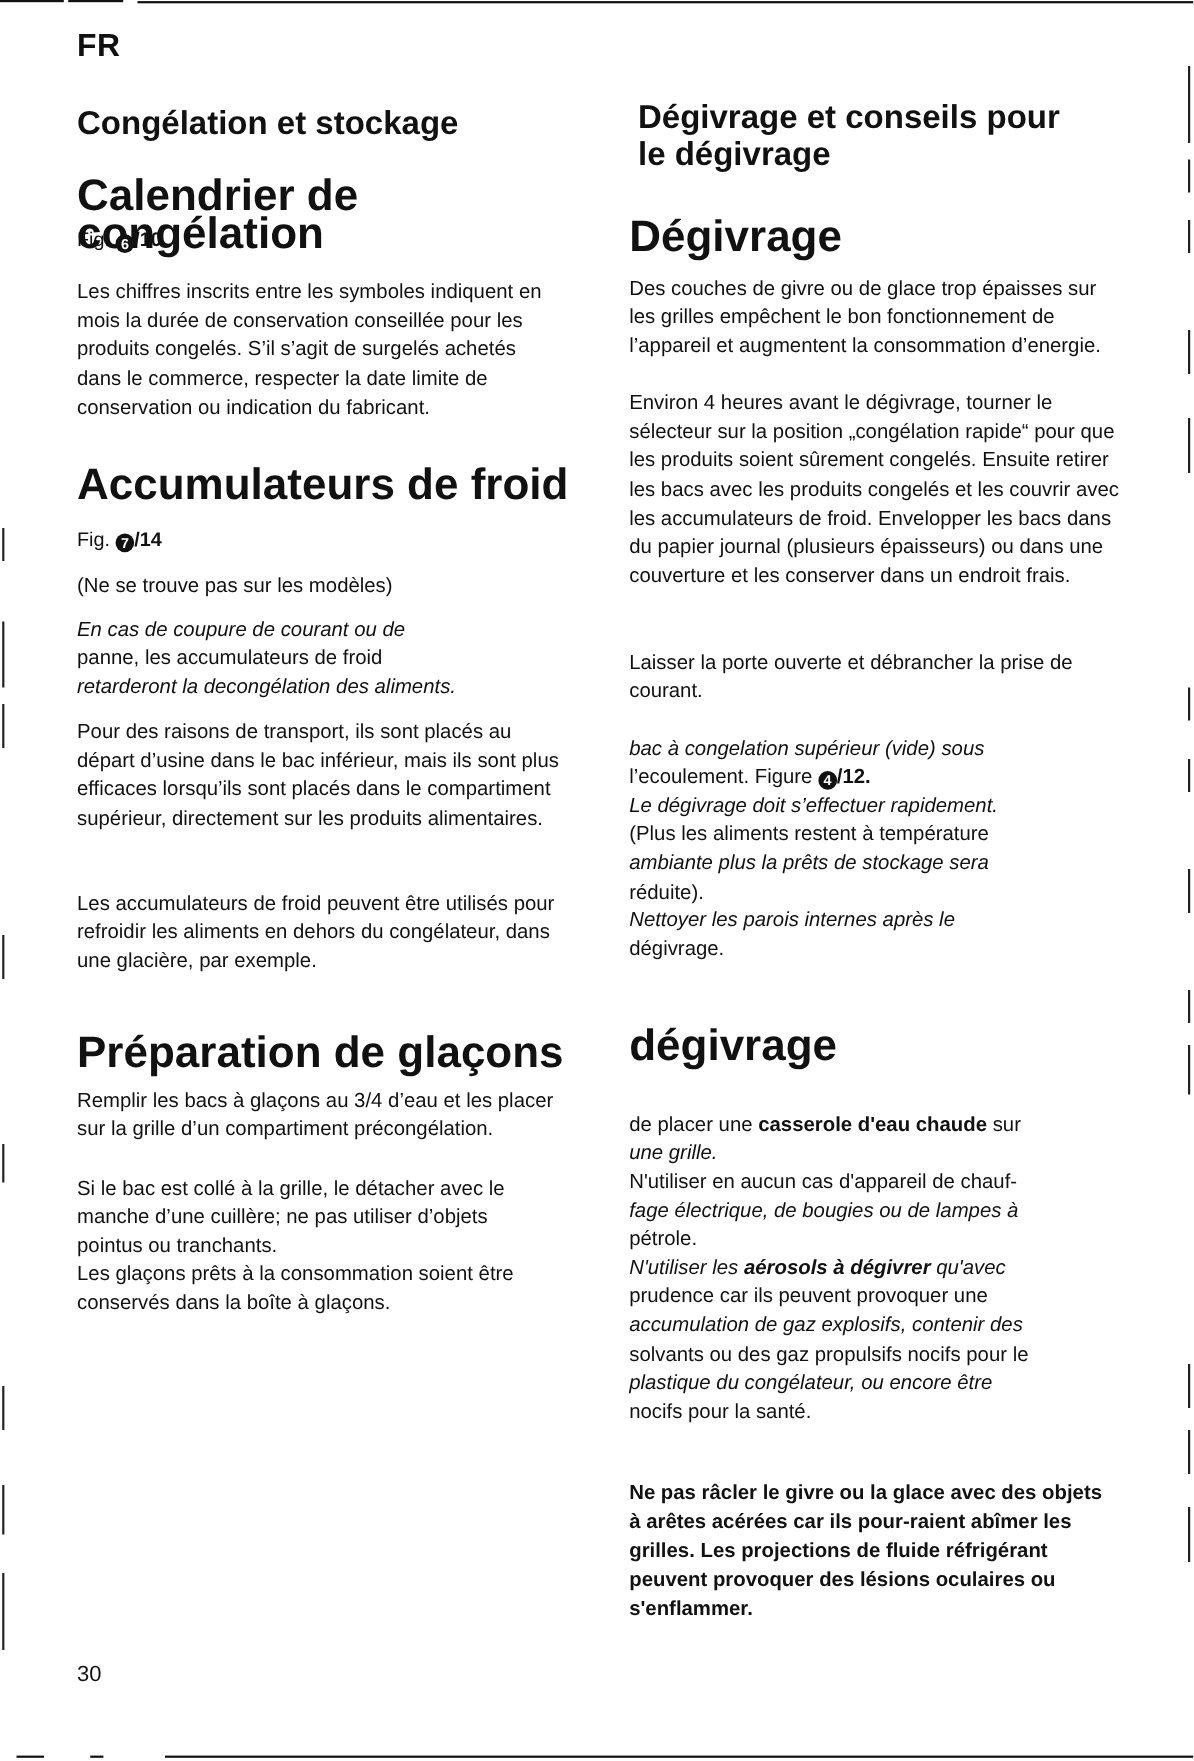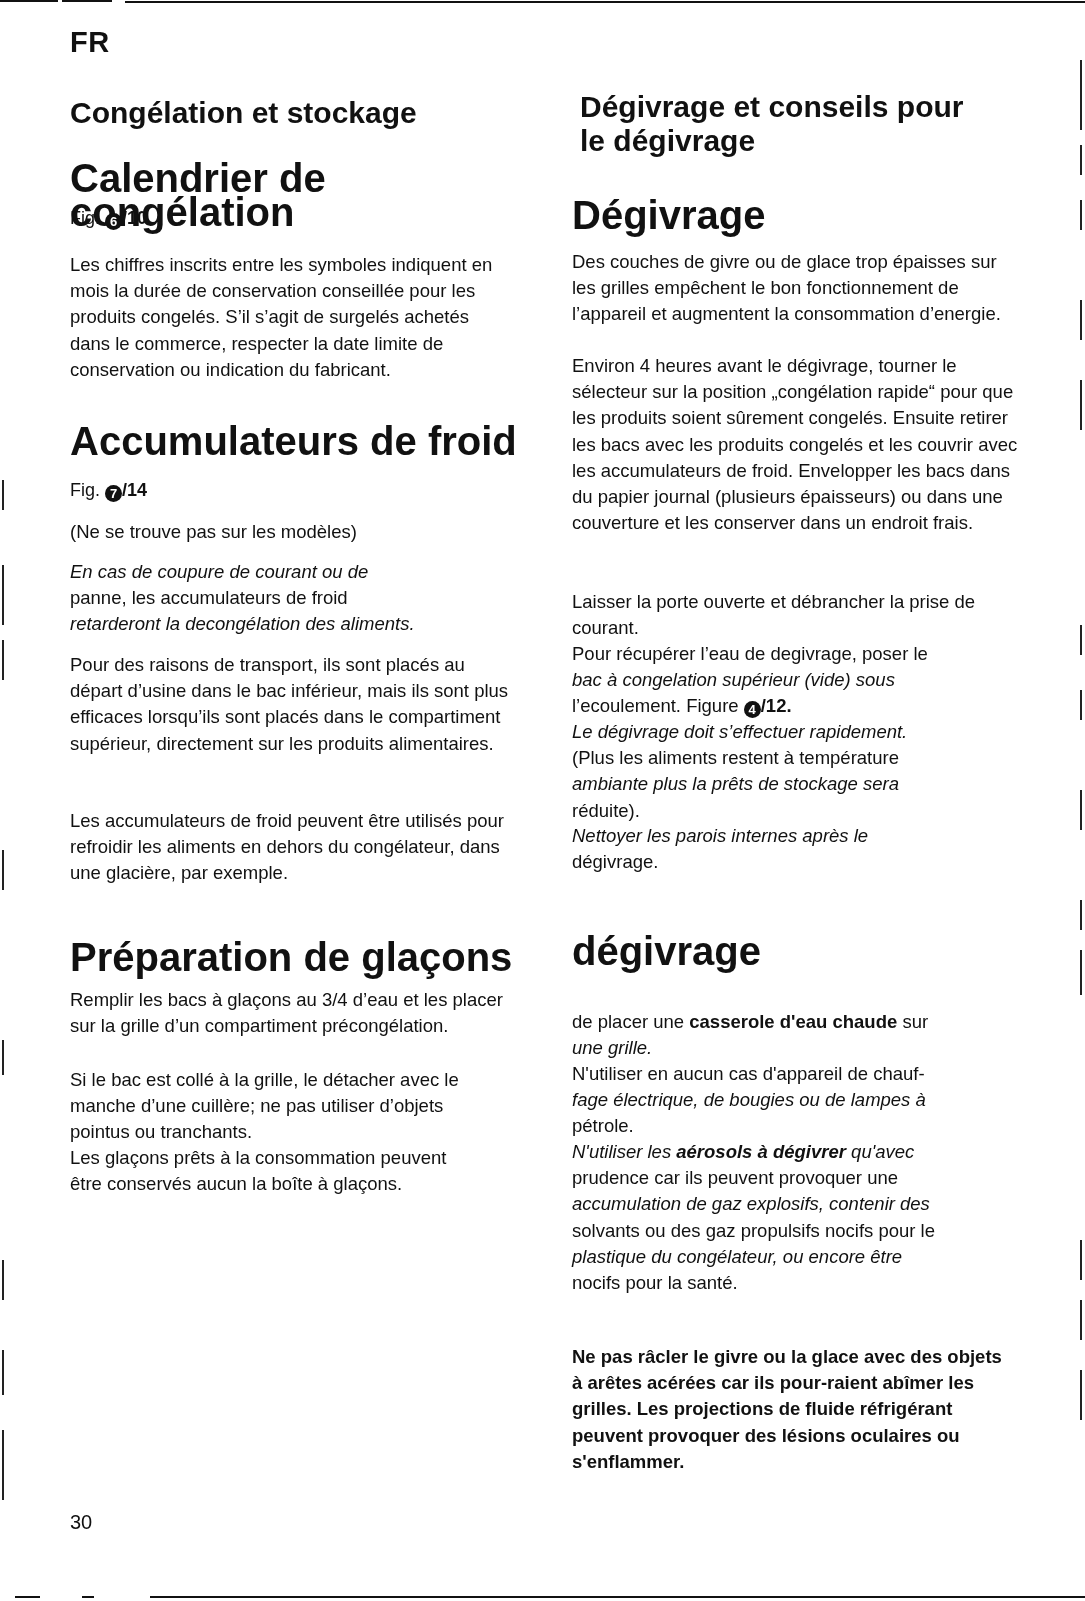--- a/index.html
+++ b/index.html
@@ -91,35 +91,35 @@
     <span class="it">En cas de coupure de courant ou de</span><br>
     <span>panne, les accumulateurs de froid</span><br>
     <span class="it">retarderont la decongélation des aliments.</span>
   </p>
   <p class="abs" style="top:652px;left:0;width:440px;">Pour des raisons de transport, ils sont placés au départ d’usine dans le bac inférieur, mais ils sont plus efficaces lorsqu’ils sont placés dans le compartiment supérieur, directement sur les produits alimentaires.</p>
   <p class="abs" style="top:808px;left:0;width:440px;">Les accumulateurs de froid peuvent être utilisés pour refroidir les aliments en dehors du congélateur, dans une glacière, par exemple.</p>
 
   <h2 class="h2 abs" style="top:940px;left:0;">Préparation de glaçons</h2>
   <p class="abs" style="top:987px;left:0;width:440px;">Remplir les bacs à glaçons au 3/4 d’eau et les placer sur la grille d’un compartiment précongélation.</p>
   <p class="abs" style="top:1067px;left:0;width:420px;">Si le bac est collé à la grille, le détacher avec le manche d’une cuillère; ne pas utiliser d’objets pointus ou tranchants.</p>
-  <p class="abs" style="top:1145px;left:0;width:400px;">Les glaçons prêts à la consommation peuvent être conservés aucun la boîte à glaçons.</p>
+  <p class="abs" style="top:1145px;left:0;width:400px;">Les glaçons prêts à la consommation soient être conservés dans la boîte à glaçons.</p>
 </div>
 
 <div class="col col-right">
   <h1 class="h1 framed abs" style="top:80px;left:0;width:440px;">
     <span>Dégivrage et conseils pour</span><br>
     <span>le dégivrage</span>
   </h1>
 
   <h2 class="h2 abs" style="top:198px;left:-8px;">Dégivrage</h2>
   <p class="abs" style="top:249px;left:-8px;width:450px;">Des couches de givre ou de glace trop épaisses sur les grilles empêchent le bon fonctionnement de l’appareil et augmentent la consommation d’energie.</p>
   <p class="abs" style="top:353px;left:-8px;width:450px;">Environ 4 heures avant le dégivrage, tourner le sélecteur sur la position „congélation rapide“ pour que les produits soient sûrement congelés. Ensuite retirer les bacs avec les produits congelés et les couvrir avec les accumulateurs de froid. Envelopper les bacs dans du papier journal (plusieurs épaisseurs) ou dans une couverture et les conserver dans un endroit frais.</p>
   <p class="abs" style="top:589px;left:-8px;width:450px;">Laisser la porte ouverte et débrancher la prise de courant.</p>
   <p class="abs" style="top:641px;left:-8px;width:450px;">
-    <span>Pour récupérer l’eau de degivrage, poser le</span><br>
+    <br>
     <span class="it">bac à congelation supérieur (vide) sous</span><br>
     <span>l’ecoulement. Figure </span><span class="fig" style="font-size:18.5px;"><span class="circ">4</span><b>/12.</b></span>
   </p>
   <p class="abs" style="top:719px;left:-8px;width:450px;">
     <span class="it">Le dégivrage doit s’effectuer rapidement.</span><br>
     <span>(Plus les aliments restent à température</span><br>
     <span class="it">ambiante plus la prêts de stockage sera</span><br>
     <span>réduite).</span>
   </p>
   <p class="abs" style="top:823px;left:-8px;width:450px;">

